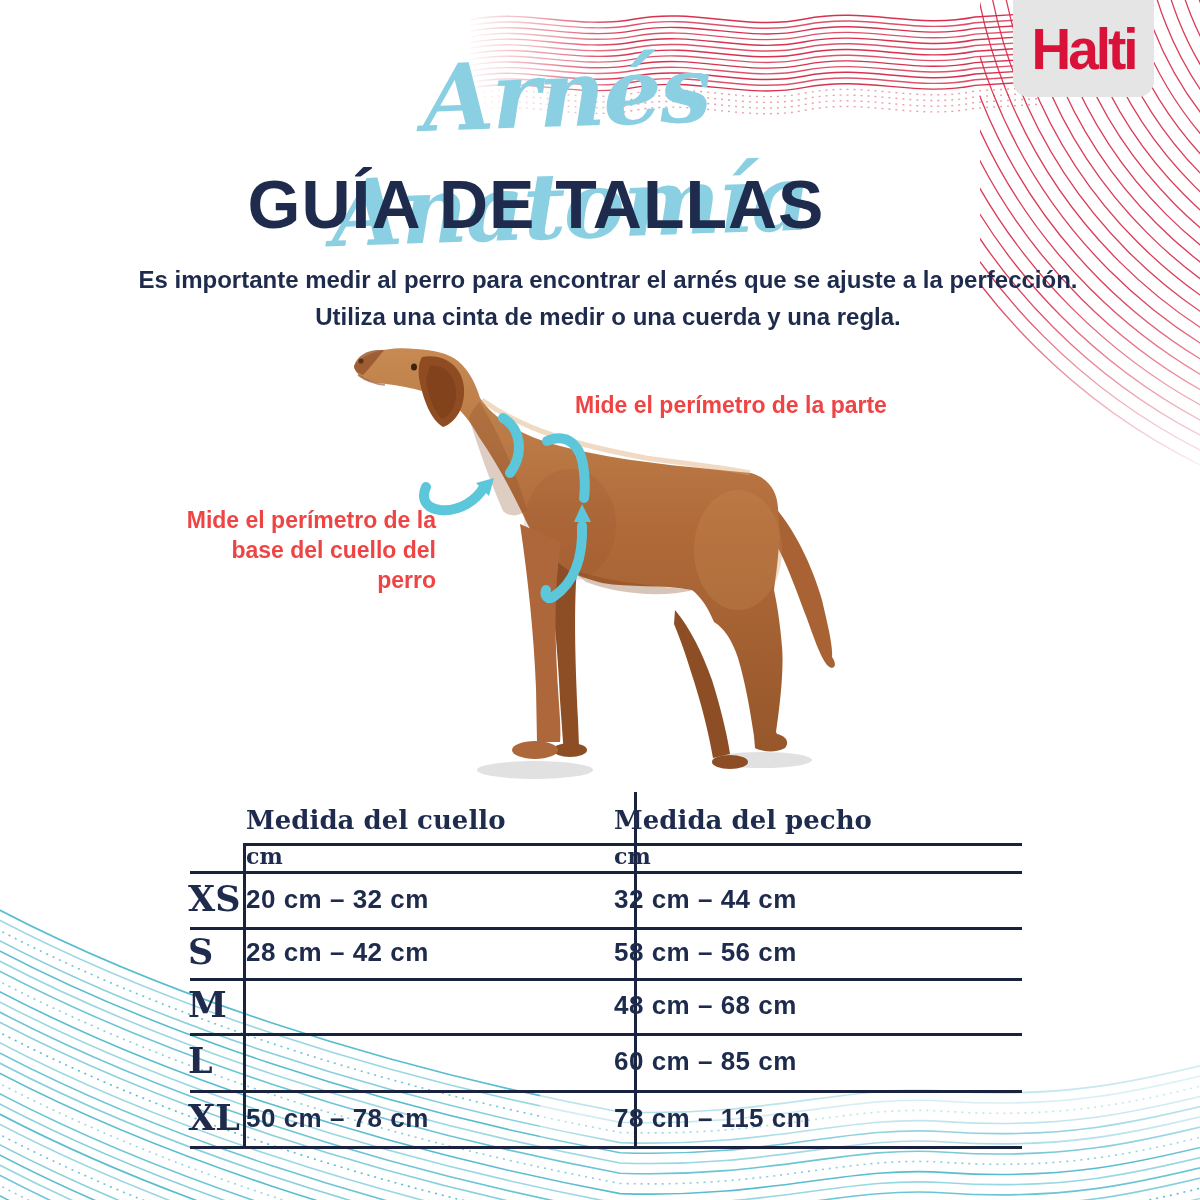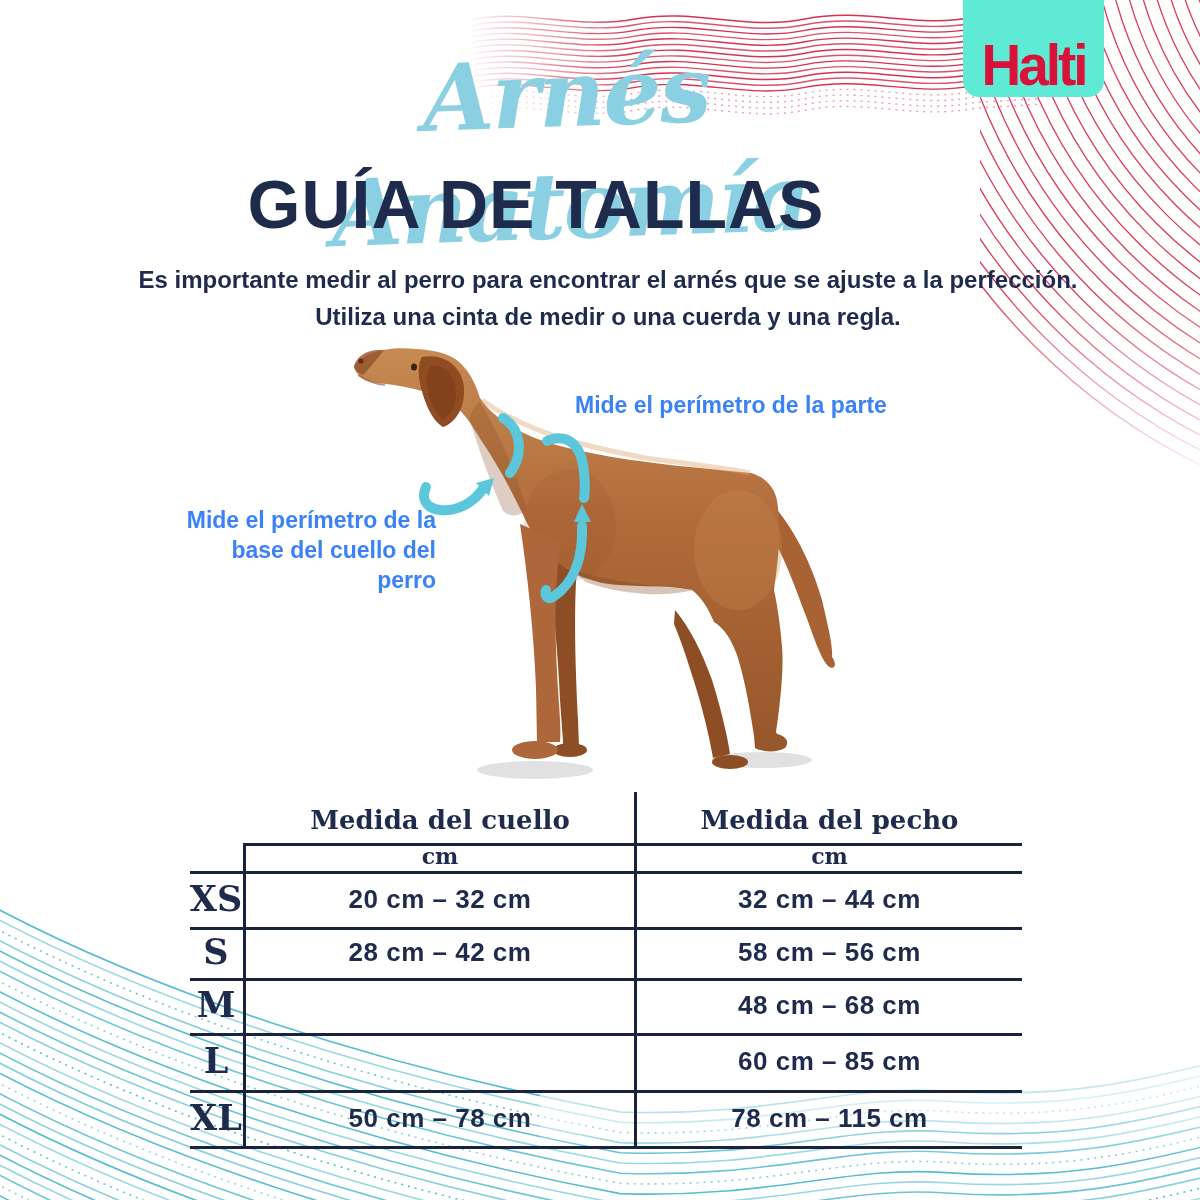--- a/index.html
+++ b/index.html
@@ -22,42 +22,42 @@
     left:212px;top:168px;width:648px;text-align:center;
     font-size:68px;line-height:72px;font-weight:bold;
     color:#1e2b4d;letter-spacing:1px;z-index:3;
   }
   .intro{
     left:0;top:261px;width:1200px;text-align:center;
     font-size:24px;line-height:37px;font-weight:bold;z-index:3;margin-left:8px;
   }
   
   .logo-box{
-    left:963px;top:0;width:141px;height:97px;background:#5eead4;
+    left:1013px;top:0;width:141px;height:97px;background:#e5e5e5;
     border-radius:0 0 16px 16px;z-index:4;
-    display:flex;align-items:flex-end;justify-content:center;
+    display:flex;align-items:center;justify-content:center;
   }
   .logo-text{
     font-size:55px;font-weight:bold;letter-spacing:-3px;
     color:#d81238;transform:scaleY(1.05);
   }
   
-  .note{font-size:23px;line-height:30px;font-weight:bold;z-index:3;color:#3b82f6;}
+  .note{font-size:23px;line-height:30px;font-weight:bold;z-index:3;color:#ef4444;}
   .note-chest{left:575px;top:390px;width:360px;text-align:left;}
   .note-neck{left:178px;top:505px;width:258px;text-align:right;}
   
   .dog-wrap{left:330px;top:340px;width:560px;height:450px;z-index:2;}
   
   .tline{position:absolute;background:#19233e;z-index:3;}
-  .t-cell{position:absolute;z-index:3;display:block;text-align:center;}
+  .t-cell{position:absolute;z-index:3;display:block;}
   .serifb{font-family:"DejaVu Serif", serif;font-weight:bold;}
   .col-head{top:800px;height:40px;line-height:40px;font-size:26px;}
   .col-unit{top:839px;height:34px;line-height:34px;font-size:22px;}
   .c-neck{left:246px;width:388px;}
-  .c-chest{left:637px;width:385px;}
+  .c-chest{left:614px;width:385px;}
   .c-size{left:188px;width:56px;font-size:35px;}
   .t-row{position:absolute;left:0;width:1200px;height:40px;z-index:3;}
   .t-row .t-cell{height:40px;line-height:40px;}
   .t-val{font-size:26px;font-weight:bold;letter-spacing:.5px;}
 </style>
 </head>
 <body>
 
 <svg class="decor-svg" style="left:470px;top:0;" width="570" height="170" viewBox="0 0 570 170">
   <defs>

